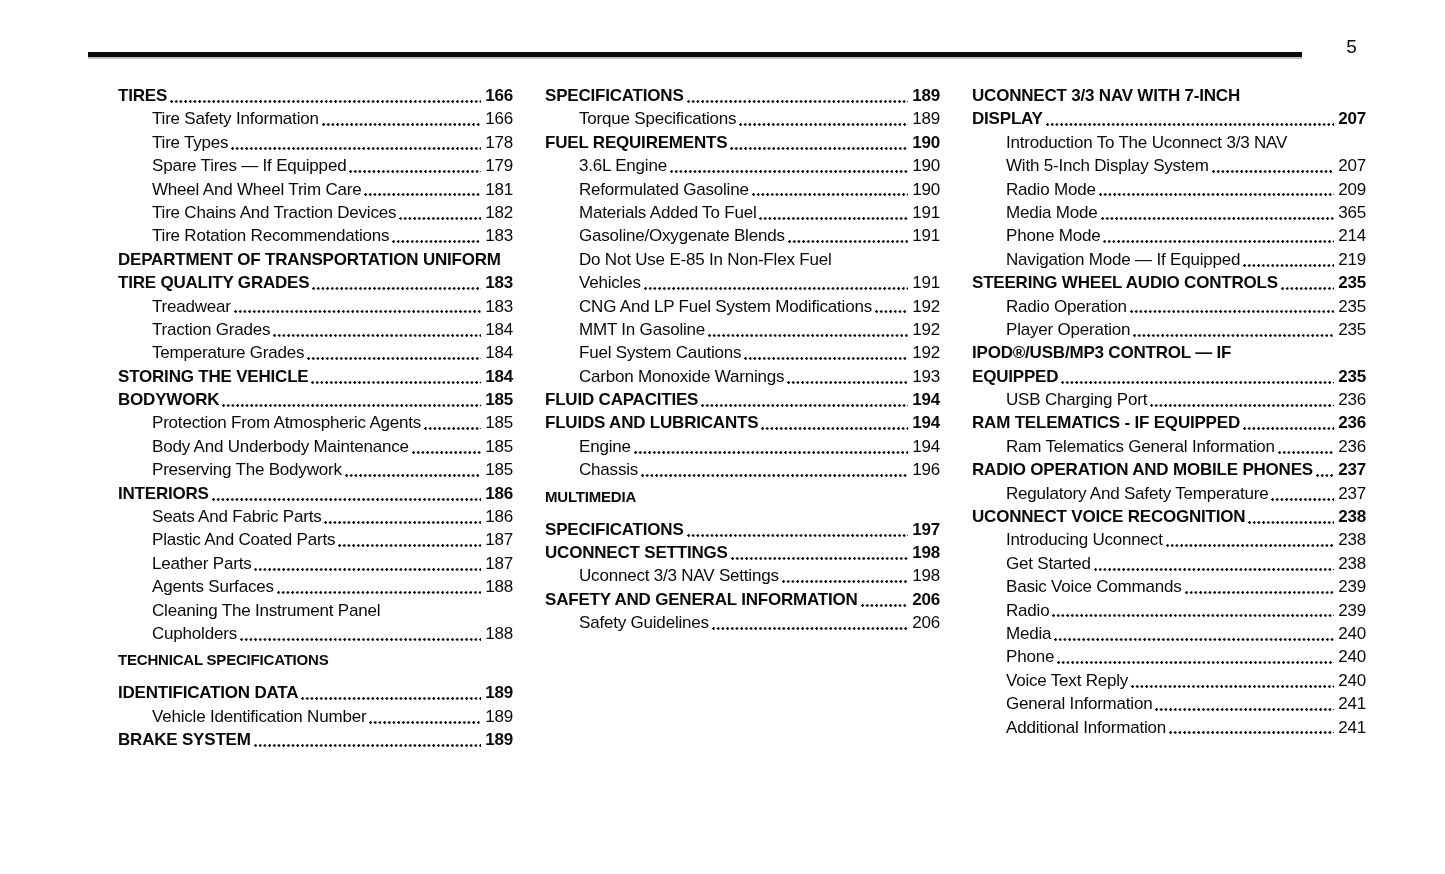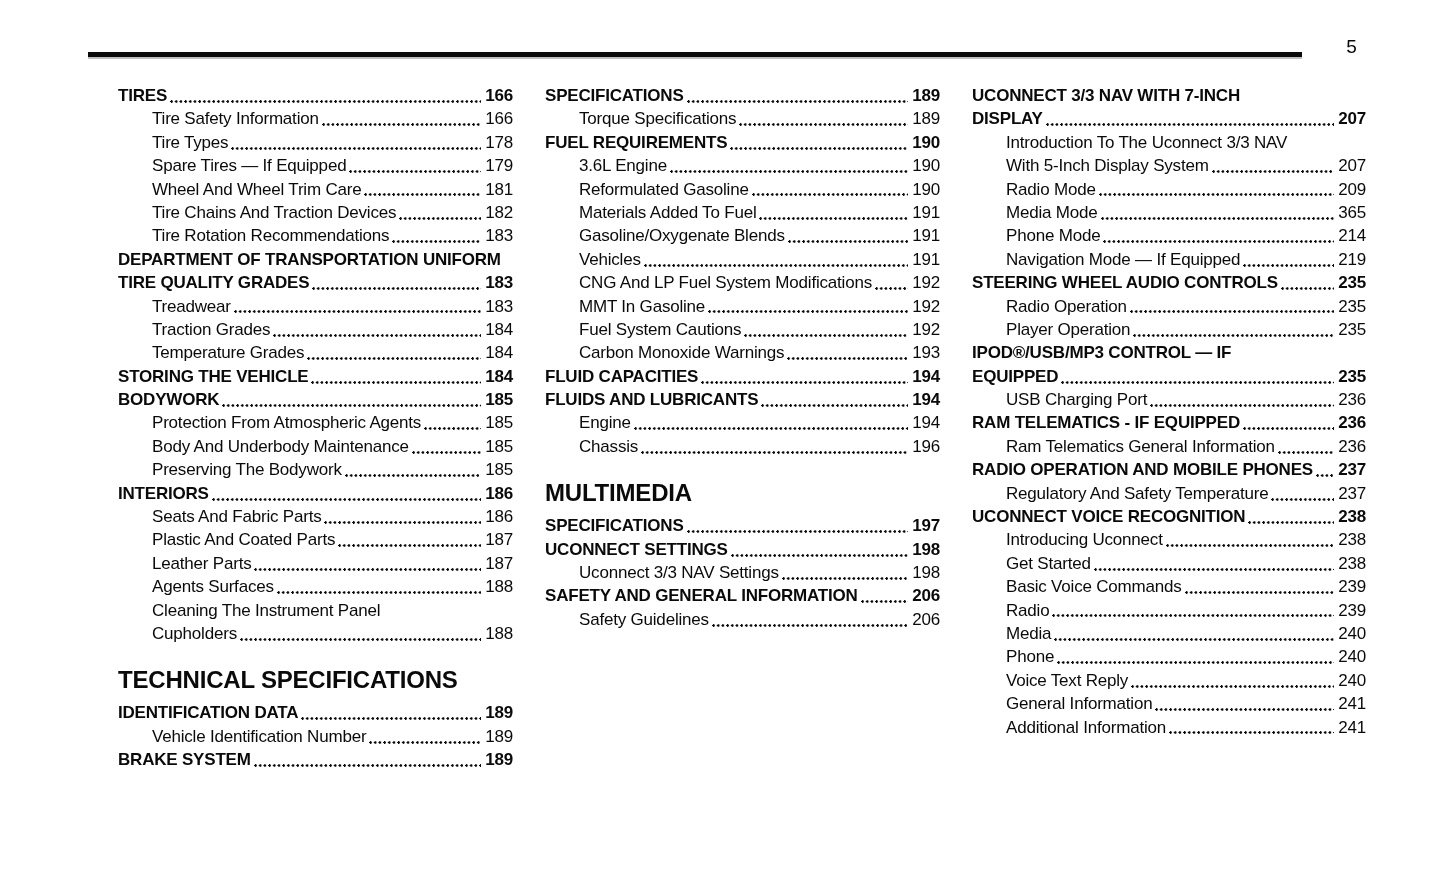--- a/index.html
+++ b/index.html
@@ -56,24 +56,24 @@
     height: 3px;
     margin: 0 4px 4.5px 3px;
     background-image: radial-gradient(circle at 1.5px 1.5px, #0a0a0a 1.15px, transparent 1.45px);
     background-size: 4.7px 3px;
     background-repeat: repeat-x;
     font-weight: normal;
   }
   .pg { flex: 0 0 auto; }
 
   .section-heading {
-    font-size: 24px;
+    font-size: 15px;
     font-weight: bold;
     line-height: 24px;
-    margin: 23px 0 9px 0;
+    margin: 3px 0 9px 0;
     letter-spacing: -0.2px;
   }
 </style>
 </head>
 <body>
 
 <div class="page">
   <div class="top-rule"></div>
   <div class="page-number">5</div>
 
@@ -244,20 +244,24 @@
     <span class="txt">Materials Added To Fuel</span>
     <span class="dots"></span>
     <span class="pg">191</span>
   </div>
         <div class="row indent">
     <span class="txt">Gasoline/Oxygenate Blends</span>
     <span class="dots"></span>
     <span class="pg">191</span>
   </div>
         <div class="row indent">
+    <span class="txt">Do Not Use E-85 In Non-Flex Fuel</span>
+
+  </div>
+        <div class="row indent">
     <span class="txt">Vehicles</span>
     <span class="dots"></span>
     <span class="pg">191</span>
   </div>
         <div class="row indent">
     <span class="txt">CNG And LP Fuel System Modifications</span>
     <span class="dots"></span>
     <span class="pg">192</span>
   </div>
         <div class="row indent">

